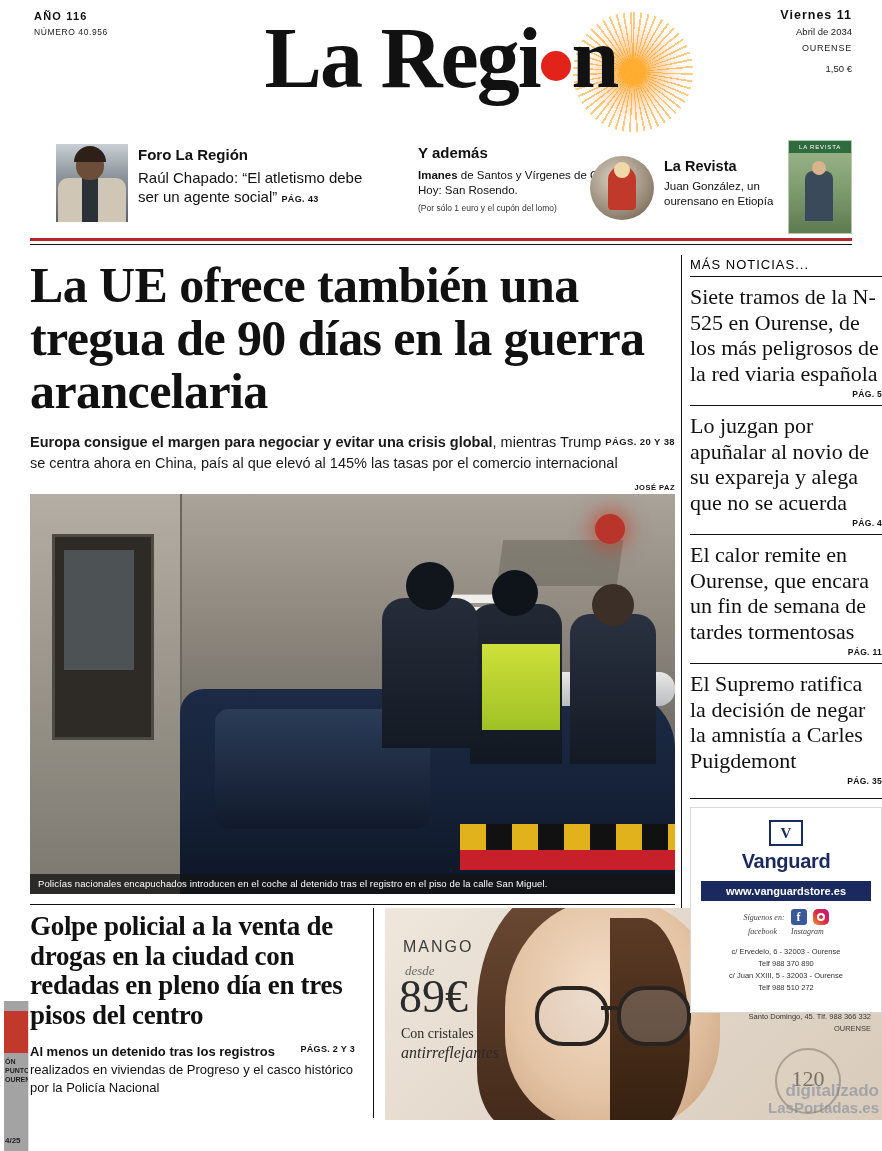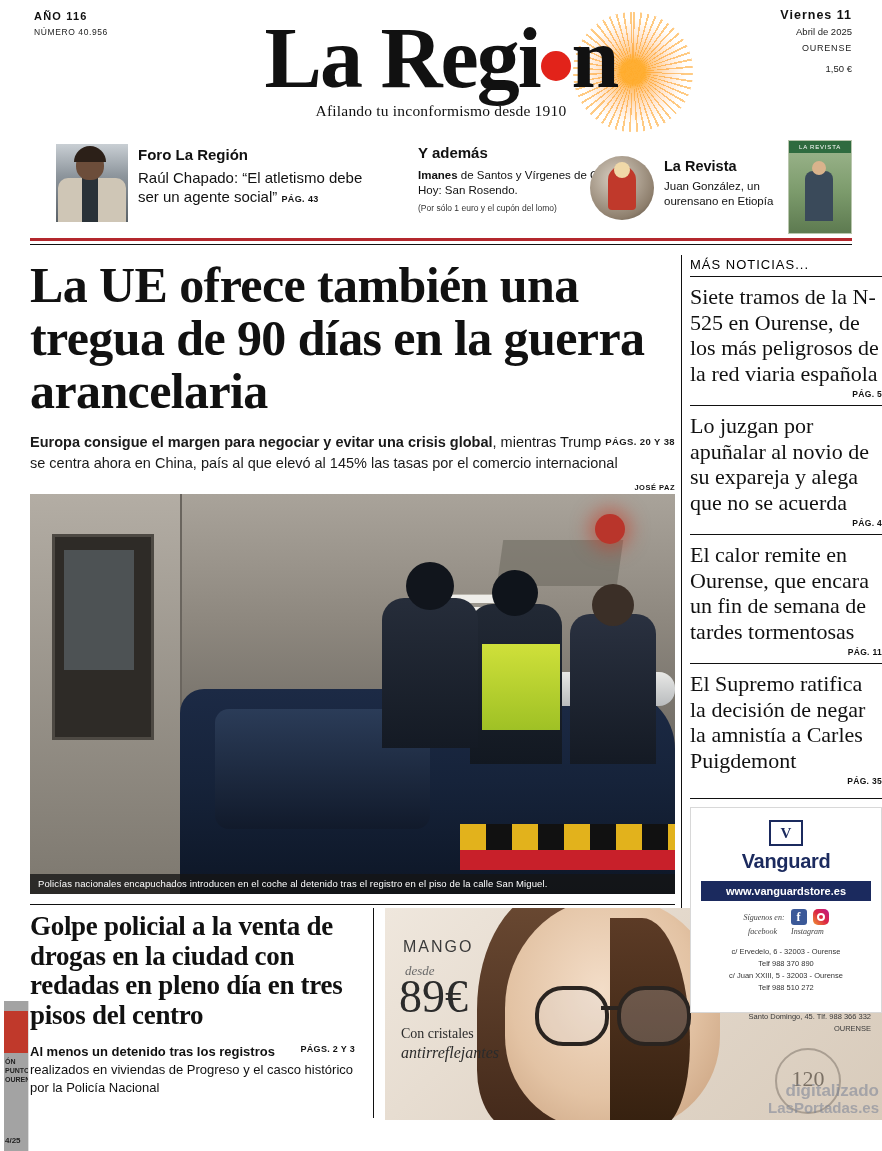--- a/index.html
+++ b/index.html
@@ -236,26 +236,25 @@
     <div class="mh-left">
       <div class="anio">AÑO 116</div>
       <div class="numero">NÚMERO 40.956</div>
     </div>
 
     <div class="logo-wrap">
       <div class="sun"></div>
       <div class="logo">
         <span>La Regi</span><span class="dot"></span><span>n</span>
       </div>
-      <div class="slogan">Afilando tu inconformismo desde 1910</div>
     </div>
 
     <div class="mh-right">
       <div class="dia">Viernes  11</div>
-      <div class="fecha">Abril de 2025</div>
+      <div class="fecha">Abril de 2034</div>
       <div class="ciudad">OURENSE</div>
       <div class="precio">1,50 €</div>
     </div>
   </div>
 
   <div class="teasers">
     <div class="tz-photo">
       <div class="body"></div>
         <div class="shirt"></div>
         <div class="head"></div>

